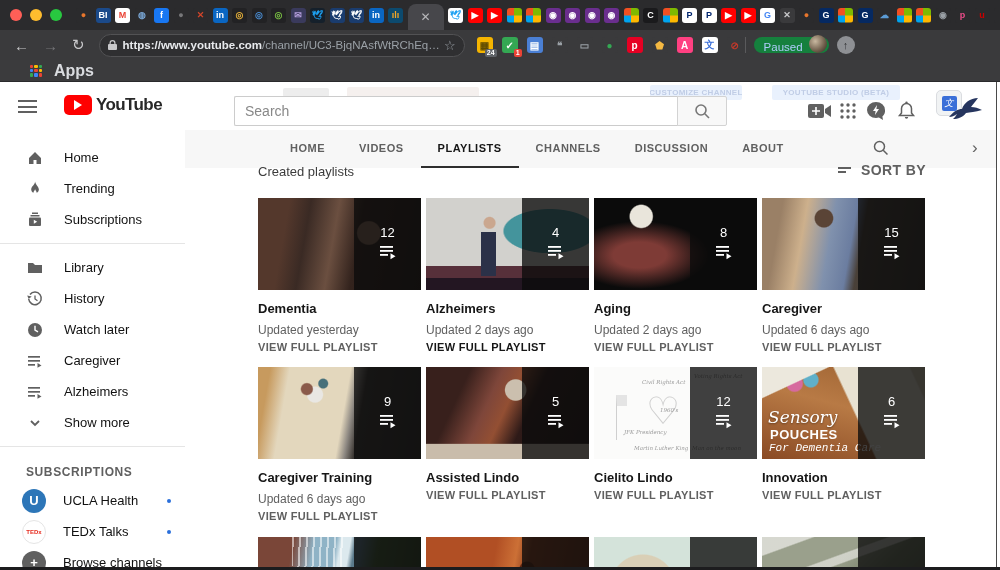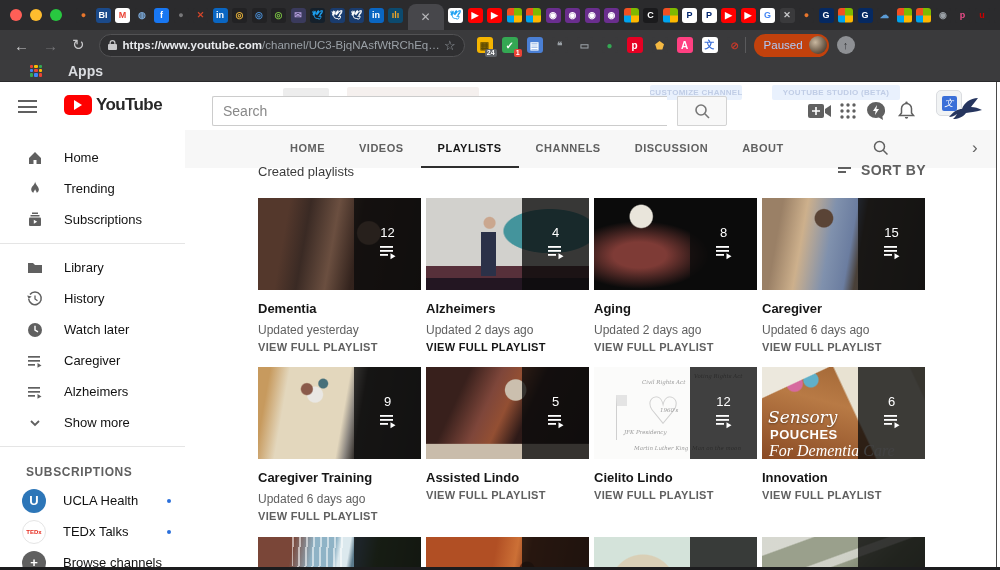--- a/index.html
+++ b/index.html
@@ -28,46 +28,46 @@
   #url-pill svg { flex:0 0 auto; }
   .url-host { color:#e8eaed; font-size:11.5px; font-weight:bold; margin-left:6px; white-space:nowrap; }
   .url-path { color:#9aa0a6; font-size:11.5px; white-space:nowrap; overflow:hidden; text-overflow:ellipsis; flex:1; }
   .url-star { color:#9aa0a6; font-size:13px; margin-left:4px; }
   #ext-row { display:flex; align-items:center; gap:9px; margin-left:12px; }
   .ext { width:16px; height:16px; border-radius:3px; position:relative; display:flex; align-items:center;
          justify-content:center; font-size:10px; font-weight:bold; flex:0 0 auto; }
   .ext .badge { position:absolute; right:-4px; bottom:-4px; font-size:7px; font-weight:bold; color:#fff;
                 border-radius:2px; padding:0 2px; line-height:8px; }
   .ext-divider { width:1px; height:16px; background:#5a5a5c; margin:0 2px; }
-  #paused-pill { display:flex; align-items:center; background:#c2410c; border-radius:12px; height:23px;
+  #paused-pill { display:flex; align-items:flex-end; background:#15803d; border-radius:12px; height:16px;
                  padding:0 2px 0 10px; margin-left:6px; }
   #paused-pill span { color:#aecbfa; font-size:11.5px; margin-right:6px; }
   .mini-avatar { width:18px; height:18px; border-radius:50%;
                  background:radial-gradient(circle at 35% 35%, #c9b8a0, #6b5a48 60%, #2e2620); }
   .up-circle { width:18px; height:18px; border-radius:50%; background:#8e9094; color:#2f3033; font-size:11px;
                display:flex; align-items:center; justify-content:center; margin-left:8px; font-weight:bold; }
 
   #bookmarks-row { left:0; top:60px; width:1000px; height:22px; background:#3b3b3d; display:flex;
                    align-items:center; border-bottom:1px solid #2a2a2c; }
   .apps-grid { width:12px; height:12px; margin-left:30px; display:grid; grid-template-columns:repeat(3,1fr); gap:1px; }
   .apps-grid i { border-radius:1px; }
-  #apps-label { color:#dadce0; font-size:14px; font-weight:bold; margin-left:26px; }
+  #apps-label { color:#dadce0; font-size:16px; font-weight:bold; margin-left:12px; }
 
   
   #yt-header { left:0; top:82px; width:1000px; height:48px; background:#fff; }
   .ghost { position:absolute; border-radius:2px; }
   .ghost-blue { background:#e9f1fd; color:#c0cde6; font-size:8px; font-weight:bold; display:flex;
                 align-items:center; justify-content:center; letter-spacing:.3px; white-space:nowrap; overflow:hidden; }
   #hamburger { left:18px; top:18px; width:19px; height:13px; display:flex; flex-direction:column; justify-content:space-between; }
   #hamburger i { height:2px; background:#606060; }
   #yt-logo { left:64px; top:13px; display:flex; align-items:center; }
   .logo-mark { width:28px; height:20px; background:#ff0000; border-radius:5px; display:flex; align-items:center; justify-content:center; }
   .logo-mark i { width:0; height:0; border-left:8px solid #fff; border-top:5px solid transparent; border-bottom:5px solid transparent; }
   .logo-text { font-size:17px; font-weight:bold; color:#282828; letter-spacing:-0.6px; margin-left:4px; }
-  #search-box { left:212px; top:96px; width:455px; height:30px; border:1px solid #ccc; border-right:none;
+  #search-box { left:234px; top:96px; width:455px; height:30px; border:1px solid #ccc; border-right:none;
                 border-radius:2px 0 0 2px; font-size:14px; color:#4d7c0f; padding:0 10px; outline:none; background:#fff; }
   #search-box::placeholder { color:#888; }
   #search-btn { left:677px; top:96px; width:50px; height:30px; background:#f8f8f8; border:1px solid #d3d3d3;
                 border-radius:0 2px 2px 0; display:flex; align-items:center; justify-content:center; }
   .hdr-icon { top:99px; width:24px; height:24px; display:flex; align-items:center; justify-content:center; }
   #translate-badge { left:936px; top:90px; width:26px; height:26px; background:#f1f3f4; border:1px solid #dadce0;
                      border-radius:5px; display:flex; align-items:center; justify-content:center; }
   #translate-badge i { width:15px; height:15px; background:#3a6fd8; border-radius:2px; color:#fff; font-size:9px;
                        display:flex; align-items:center; justify-content:center; }
   #bird { left:946px; top:95px; }
@@ -148,21 +148,21 @@
   .th-innovation { background:
       linear-gradient(65deg, rgba(0,0,0,0) 55%, #e8e2d2 56% 92%, #cfc6ae 93%),
       linear-gradient(-25deg, rgba(0,0,0,0) 62%, #ece8dd 63% 95%, rgba(0,0,0,0) 96%) no-repeat -8px -18px/110px 90px,
       radial-gradient(circle at 20% 18%, #d66a9e 0 5%, rgba(0,0,0,0) 6%),
       radial-gradient(circle at 30% 14%, #5fb0c9 0 5%, rgba(0,0,0,0) 6%),
       radial-gradient(circle at 70% 32%, #caa52e 0 14%, rgba(0,0,0,0) 15%),
       linear-gradient(15deg,#8a4a24,#b87a45 55%,#9a6030); }
   .thumb-text { position:absolute; color:#fff; }
   .in-t1 { left:6px; top:40px; font-family:"DejaVu Serif", serif; font-style:italic; font-size:17px; text-shadow:0 1px 2px rgba(0,0,0,.4); }
   .in-t2 { left:8px; top:60px; font-weight:bold; font-size:13px; letter-spacing:.5px; }
-  .in-t3 { left:7px; top:75px; font-family:Liberation Serif, serif; font-style:italic; font-size:16px; white-space:nowrap; }
+  .in-t3 { left:7px; top:75px; font-family:Liberation Mono, monospace; font-style:italic; font-size:11px; white-space:nowrap; }
   .cl-t1 { left:48px; top:12px; } .cl-t2 { left:100px; top:6px; } .cl-t3 { left:66px; top:40px; }
   .cl-t4 { left:30px; top:62px; } .cl-t5 { left:40px; top:78px; } .cl-t6 { left:98px; top:78px; }
   .cl-note { color:#9a9a9a; font-size:5.5px; font-family:"DejaVu Serif", serif; font-style:italic; white-space:nowrap; }
   .th-waterfall { background:
       repeating-linear-gradient(93deg, rgba(255,255,255,.55) 0 2px, rgba(255,255,255,0) 2px 7px) no-repeat 34px 0/52px 92px,
       linear-gradient(100deg,#7a4638 0 20%,#8fb3c6 32% 44%,#dce9ee 47% 52%,#5b7a8c 55% 58%,#3f5a32 68%,#2c3d22 100%); }
   .th-sanmiguel { background:
       radial-gradient(circle at 8% 55%, #f2f2f2 0 6%, rgba(0,0,0,0) 7%),
       radial-gradient(circle at 62% 35%, #5a2410 0 6%, rgba(0,0,0,0) 7%),
       linear-gradient(0deg,#6b2e12 0 14%, rgba(0,0,0,0) 15%),

